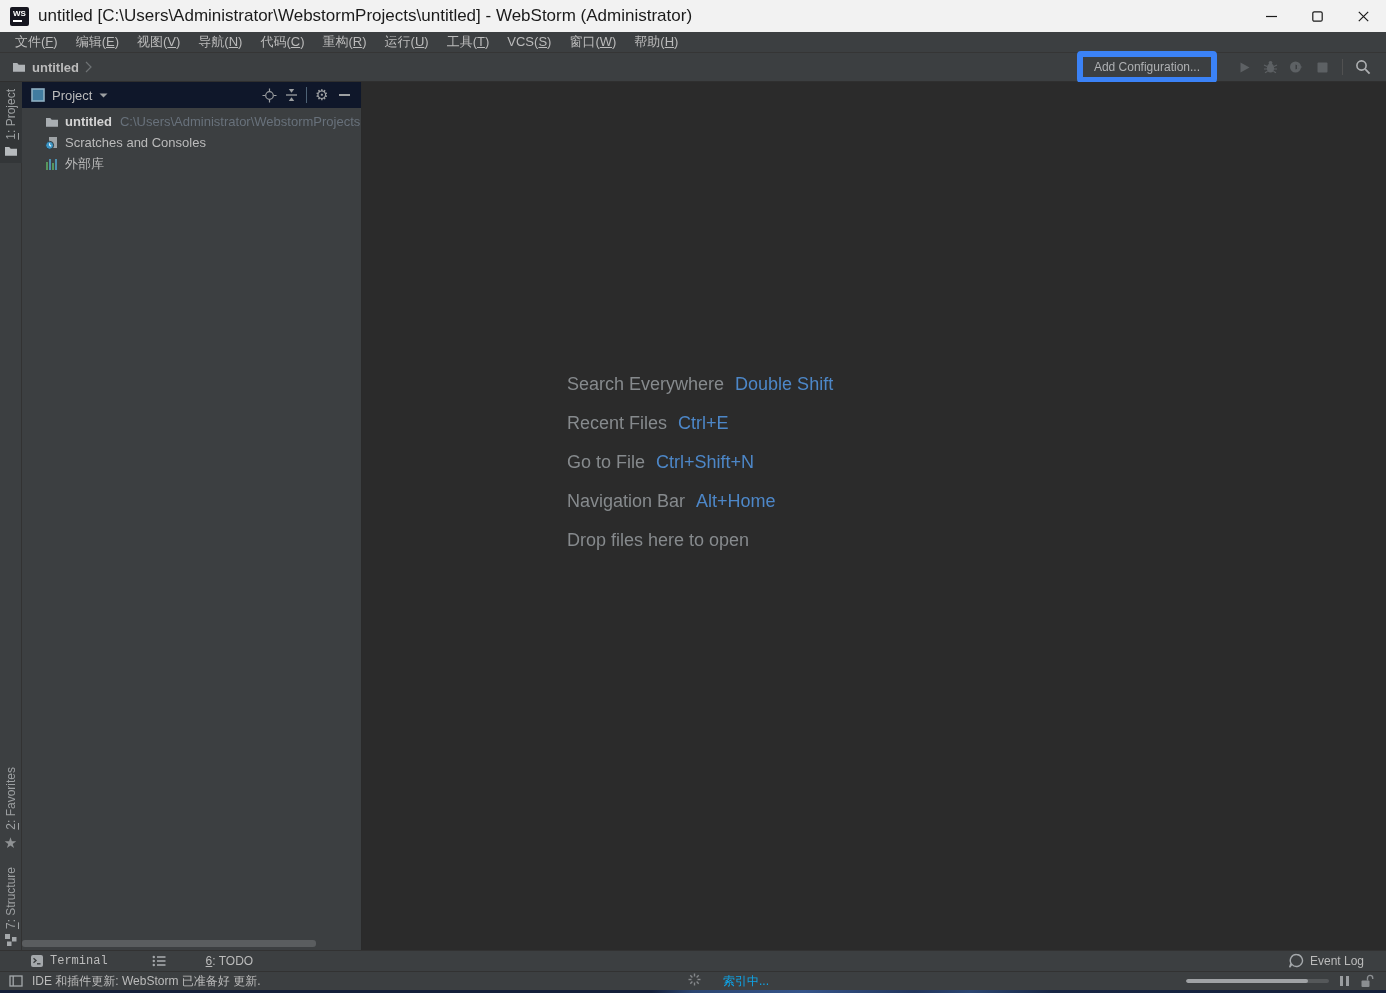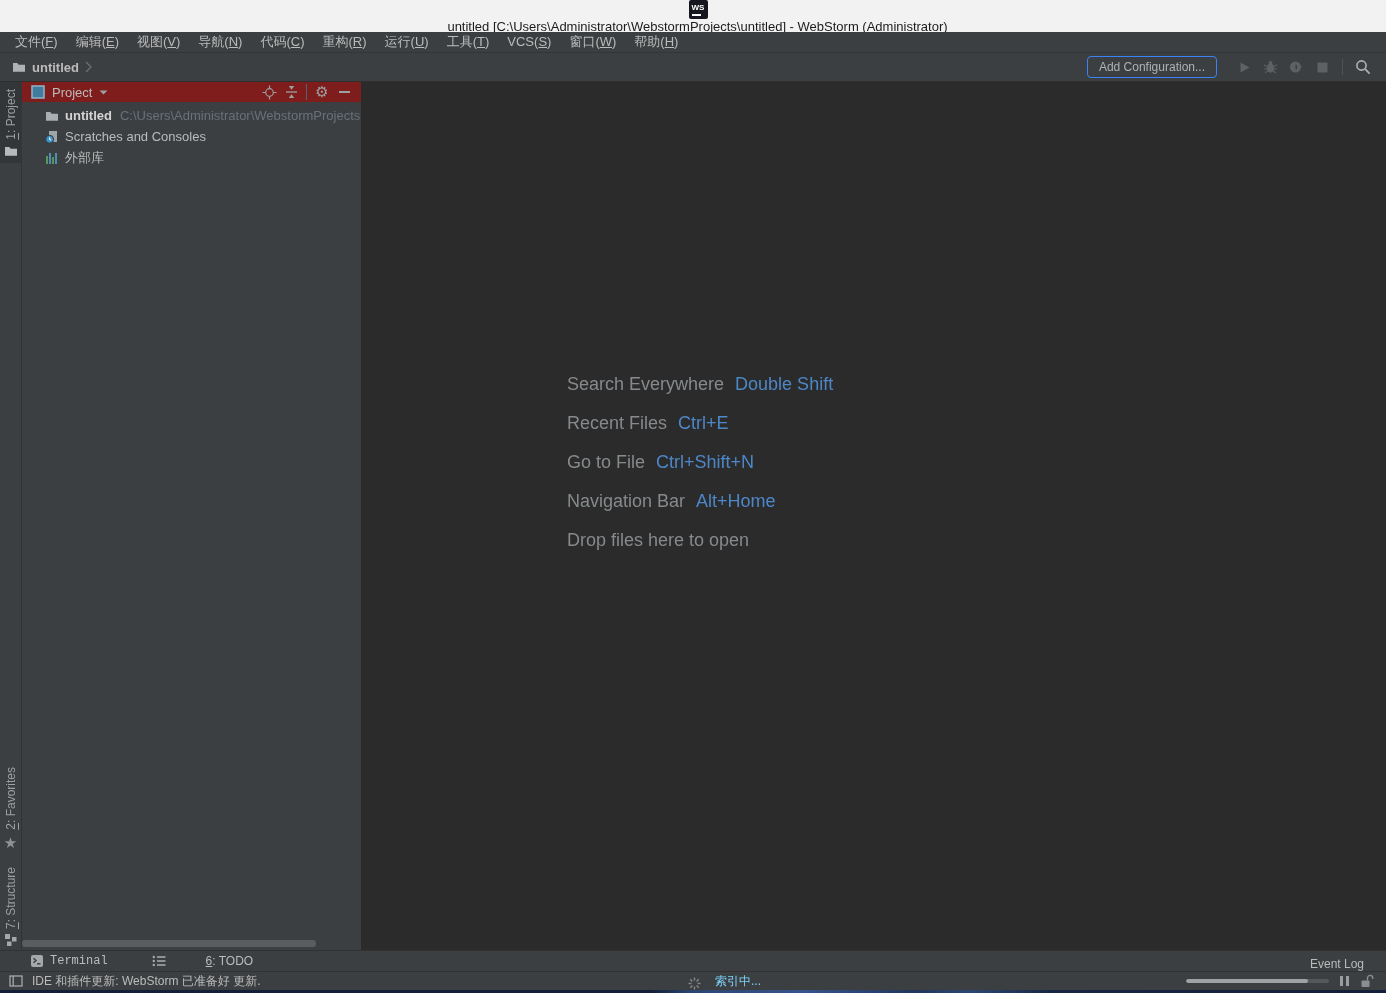--- a/index.html
+++ b/index.html
@@ -2,61 +2,61 @@
 <html><head>
 <meta charset="utf-8">
 <style>
   * { margin:0; padding:0; box-sizing:border-box; }
   html,body { width:1386px; height:993px; overflow:hidden; }
   body { font-family:"Liberation Sans","DejaVu Sans",sans-serif; }
   .app { position:relative; width:1386px; height:993px; background:#2B2B2B; overflow:hidden; }
 
   
   .titlebar { position:absolute; top:0; left:0; width:100%; height:32px; background:#F2F2F2;
-              display:flex; align-items:center;flex-direction:column; }
+              display:flex; align-items:center; }
   .ws-logo { width:19px; height:19px; margin-left:10px; background:#16161f; border-radius:2px;
              display:flex; flex-direction:column; align-items:center; justify-content:center; flex:none; }
   .ws-logo span { color:#fff; font-size:8px; font-weight:bold; line-height:8px; letter-spacing:0; }
   .ws-logo i { display:block; width:9px; height:2px; background:#fff; margin-top:2px; margin-right:4px; align-self:flex-start; margin-left:3px; }
-  .title-text { margin-left:9px; font-size:13px; color:#1b1b1b; white-space:nowrap; }
+  .title-text { margin-left:9px; font-size:17px; color:#1b1b1b; white-space:nowrap; }
   .win-controls { margin-left:auto; display:flex; height:32px; }
   .win-btn { width:46px; height:32px; display:flex; align-items:center; justify-content:center; cursor:default; }
 
   
   .menubar { position:absolute; top:32px; left:0; width:100%; height:21px; background:#3C3F41;
              display:flex; align-items:center; padding-left:6px; border-bottom:1px solid #353535; }
   .menu-item { color:#BBBBBB; font-size:13px; padding:0 9px; line-height:20px; white-space:nowrap; }
   .mn { text-decoration:underline; }
 
   
   .toolbar { position:absolute; top:53px; left:0; width:100%; height:29px; background:#3C3F41;
              display:flex; align-items:center; border-bottom:1px solid #2f2f2f; }
   .breadcrumb { display:flex; align-items:center; margin-left:12px; gap:6px; }
   .breadcrumb-label { color:#BBBBBB; font-size:13px; font-weight:bold; }
   .toolbar-right { margin-left:auto; display:flex; align-items:center; gap:0; margin-right:10px; }
-  .add-config { border:1px solid #3b82f6; border-radius:4px; color:#AFB1B3; font-size:12px;
+  .add-config { border:6px solid #3b82f6; border-radius:4px; color:#AFB1B3; font-size:12px;
                 padding:3px 11px; margin-right:14px; white-space:nowrap; }
   .tb-icon { width:26px; height:22px; display:flex; align-items:center; justify-content:center; }
   .tb-sep { width:1px; height:16px; background:#515151; margin:0 7px; }
 
   
   .main { position:absolute; top:82px; left:0; width:100%; height:868px; display:flex; }
   .stripe { width:22px; height:100%; background:#3C3F41; border-right:1px solid #323232;
             display:flex; flex-direction:column; align-items:center; flex:none; }
   .stripe-btn { display:flex; flex-direction:column; align-items:center; width:22px; }
   .stripe-btn.active { background:#333638; padding:7px 0 6px; }
   .vtext { writing-mode:vertical-rl; transform:rotate(180deg); font-size:12px; color:#9DA0A2; white-space:nowrap; }
   .stripe-icon { margin-top:5px; }
   .stripe-bottom { margin-top:auto; display:flex; flex-direction:column; align-items:center; padding-bottom:4px; }
   .stripe-bottom .stripe-btn { margin-top:16px; }
   .star-glyph { color:#8F9294; font-size:15px; line-height:16px; font-family:"DejaVu Sans",sans-serif; }
 
   .project-panel { width:340px; height:100%; background:#3C3F41; border-right:1px solid #2a2a2a;
                    position:relative; flex:none; }
-  .panel-header { height:20px; background:#7f1d1d; display:flex; align-items:center; padding:0 6px 0 9px; }
+  .panel-header { height:26px; background:#0f172a; display:flex; align-items:center; padding:0 6px 0 9px; }
   .panel-header-label { color:#BBBBBB; font-size:13px; margin-left:7px; }
   .panel-header-caret { margin-left:7px; }
   .ph-icons { margin-left:auto; display:flex; align-items:center; }
   .ph-icon { width:22px; height:22px; display:flex; align-items:center; justify-content:center; }
   .ph-sep { width:1px; height:16px; background:#4E6275; margin:0 4px; }
   .gear-glyph { color:#9DA0A2; font-size:15px; font-family:"DejaVu Sans",sans-serif; line-height:15px; }
 
   .tree { padding-top:3px; }
   .tree-row { height:21px; display:flex; align-items:center; padding-left:22px; white-space:nowrap; overflow:hidden; }
   .tree-row .t-icon { width:16px; display:flex; align-items:center; justify-content:center; margin-right:5px; flex:none; }
@@ -70,27 +70,27 @@
   .sc-row { height:39px; display:flex; align-items:center; font-size:18px; }
   .sc-action { color:#868A8D; }
   .sc-keys { color:#4D87C8; margin-left:11px; }
 
   
   .toolwindow-bar { position:absolute; top:950px; left:0; width:100%; height:21px; background:#3C3F41;
                     border-top:1px solid #323232; display:flex; align-items:center; }
   .tw-btn { display:flex; align-items:center; gap:6px; color:#BBBBBB; font-size:12px; height:100%; padding:0 8px; }
   .tw-terminal { margin-left:22px;font-family:Liberation Mono, monospace; }
   .tw-todo { margin-left:28px;gap:40px; }
-  .tw-eventlog { margin-left:auto; margin-right:14px;flex-direction:column; }
+  .tw-eventlog { margin-left:auto; margin-right:14px; }
 
   
   .statusbar { position:absolute; top:971px; left:0; width:100%; height:19px; background:#3C3F41;
                border-top:1px solid #323232; display:flex; align-items:center; font-size:12px; color:#BBBBBB; }
   .sb-left { display:flex; align-items:center; gap:9px; margin-left:9px; }
-  .sb-indexing { position:absolute; left:688px; display:flex; align-items:flex-end; gap:14px; color:#7dd3fc; }
+  .sb-indexing { position:absolute; left:688px; display:flex; align-items:flex-start; gap:22px; color:#0ea5e9; }
   .sb-right { margin-left:auto; display:flex; align-items:center; margin-right:12px; gap:11px; }
   .progress-track { width:143px; height:4px; border-radius:2px; background:#55585A; overflow:hidden; }
   .progress-fill { height:100%; background:#9FA2A5; border-radius:2px; }
   .pause-icon { display:flex; gap:3px; }
   .pause-icon i { display:block; width:3px; height:10px; background:#9A9DA0; }
 
   .taskbar-edge { position:absolute; top:990px; left:0; width:100%; height:3px;
     background:linear-gradient(90deg,#141f3a 0%,#141f3a 47%,#2c4672 50%,#35548a 58%,#22355c 66%,#2c4672 70%,#172543 76%,#141f3a 100%); }
 
   svg { display:block; }

